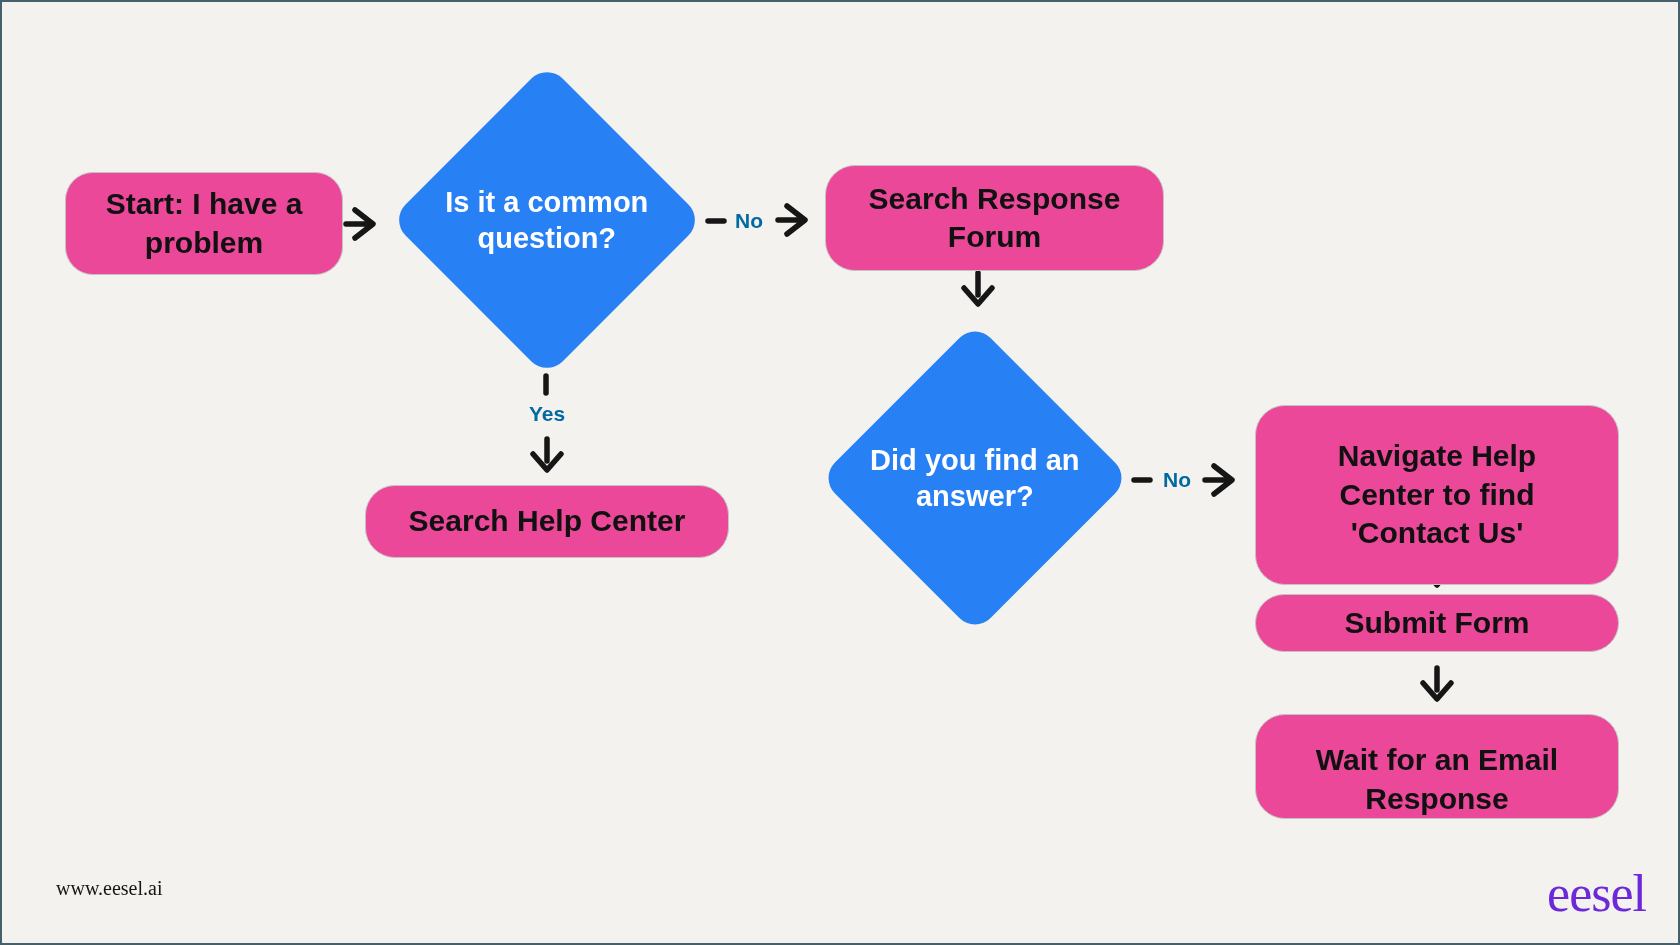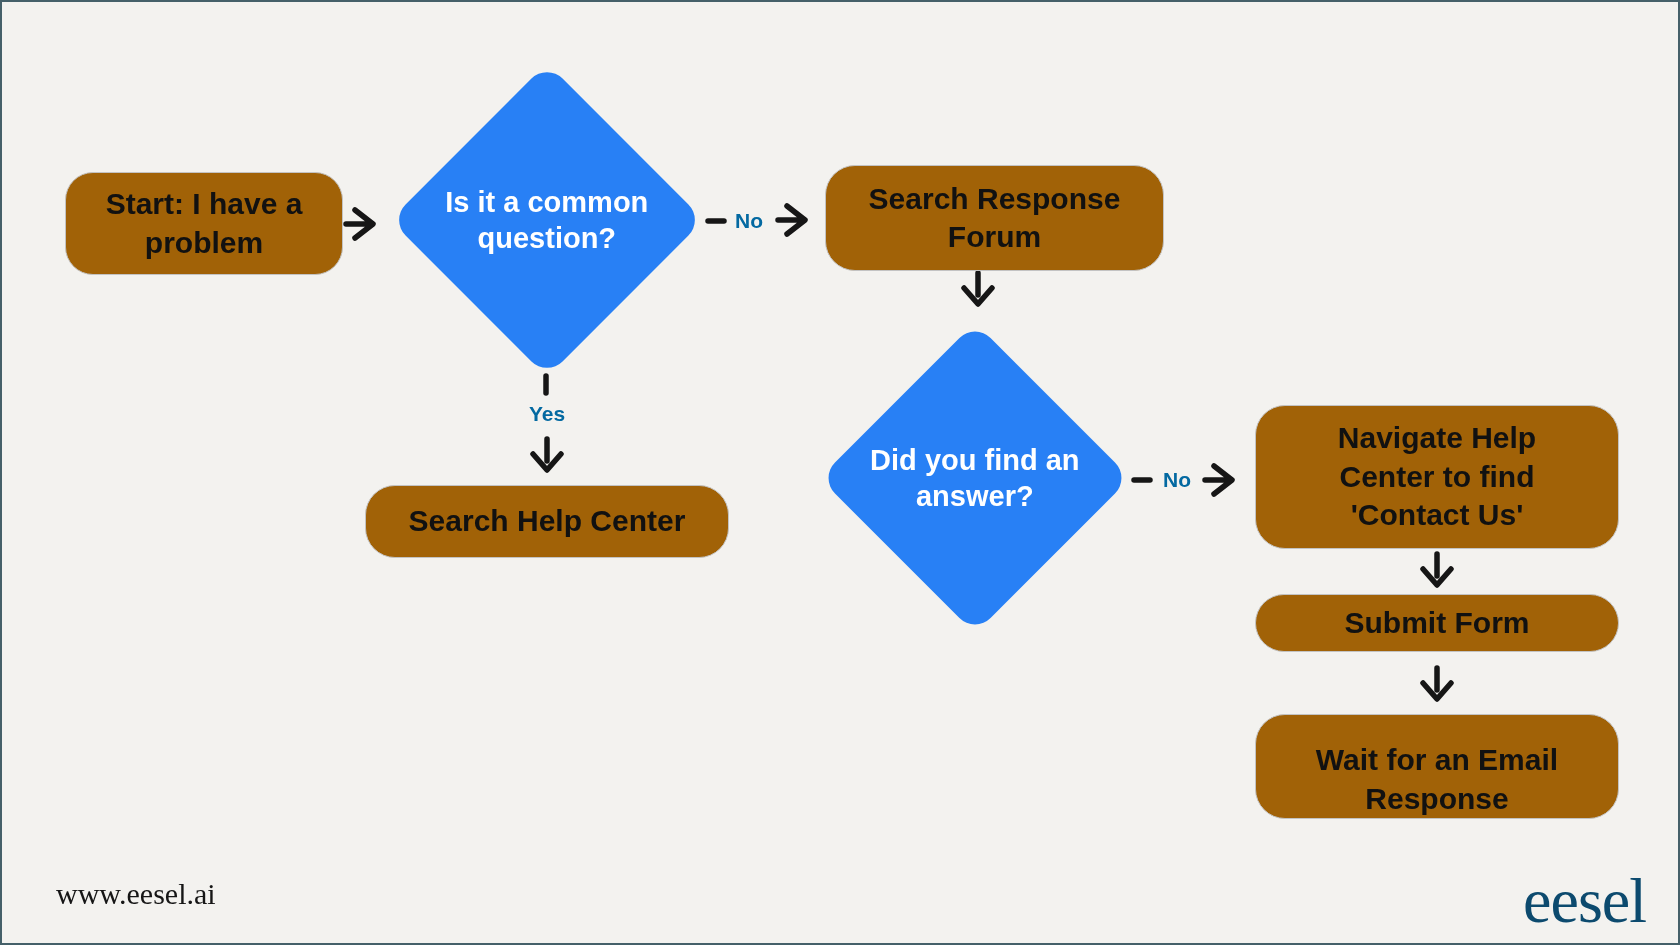--- a/index.html
+++ b/index.html
@@ -20,38 +20,38 @@
   }
   .arrow-layer path {
     fill: none;
     stroke: #161616;
     stroke-width: 5.5;
     stroke-linecap: round;
     stroke-linejoin: round;
   }
   .node {
     position: absolute;
-    background: #a16207;
+    background: #ec4899;
     border: 1.5px solid #c3c3c3;
     border-radius: 30px;
     display: flex;
     align-items: center;
     justify-content: center;
     text-align: center;
     font-weight: bold;
     font-size: 30px;
     line-height: 1.28;
   }
   .node .ntext { display: inline-block; }
   #node-start        { left: 63px;   top: 170px; width: 278px; height: 103px; border-radius: 28px; }
   #node-start .ntext { max-width: 222px; }
   #node-forum        { left: 823px;  top: 163px; width: 339px; height: 106px; }
   #node-forum .ntext { max-width: 282px; }
   #node-help         { left: 363px;  top: 483px; width: 364px; height: 73px; }
-  #node-navigate     { left: 1253px; top: 403px; width: 364px; height: 144px; }
+  #node-navigate     { left: 1253px; top: 403px; width: 364px; height: 180px; }
   #node-navigate .ntext { max-width: 242px; }
   #node-submit       { left: 1253px; top: 592px; width: 364px; height: 58px; }
   #node-wait         { left: 1253px; top: 712px; width: 364px; height: 105px; align-items: flex-end; }
   #node-wait .ntext  { max-width: 284px; }
   .diamond {
     position: absolute;
     background: #2880f5;
     border-radius: 22px;
     transform: rotate(45deg);
     display: flex;
@@ -79,30 +79,30 @@
     text-align: center;
     color: #0369a1;
   }
   #label-q1-no  { left: 723px;  top: 205px; width: 48px; }
   #label-q1-yes { left: 513px;  top: 398px; width: 64px; }
   #label-q2-no  { left: 1151px; top: 464px; width: 48px; }
   .footer-url {
     position: absolute;
     left: 54px; top: 875px;
     font-family: "Liberation Serif", "DejaVu Serif", serif;
-    font-size: 30px;
+    font-size: 20px;
     color: #161616;
   }
   .brand-logo {
     position: absolute;
     right: 32px; top: 862px;
     font-family: "Liberation Serif", "DejaVu Serif", serif;
-    font-size: 64px;
+    font-size: 52px;
     letter-spacing: -1px;
-    color: #0c4a6e;
+    color: #6d28d9;
   }
 </style>
 </head>
 <body>
 
 <svg class="arrow-layer" viewBox="0 0 1680 945" xmlns="http://www.w3.org/2000/svg">
   <path d="M344 222 L364 222 M353 208 L371 222 L353 236"></path>
   <path d="M706 219 L722 219"></path>
   <path d="M776 218 L796 218 M785 204 L803 218 L785 232"></path>
   <path d="M976 271 L976 293 M962 286 L976 302 L990 286"></path>

